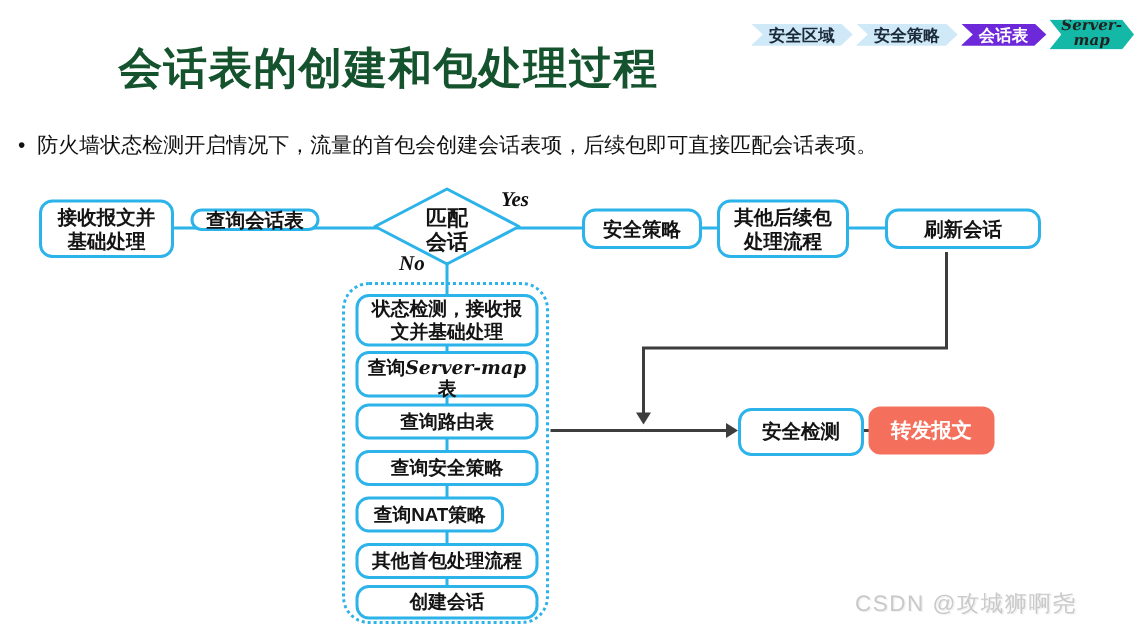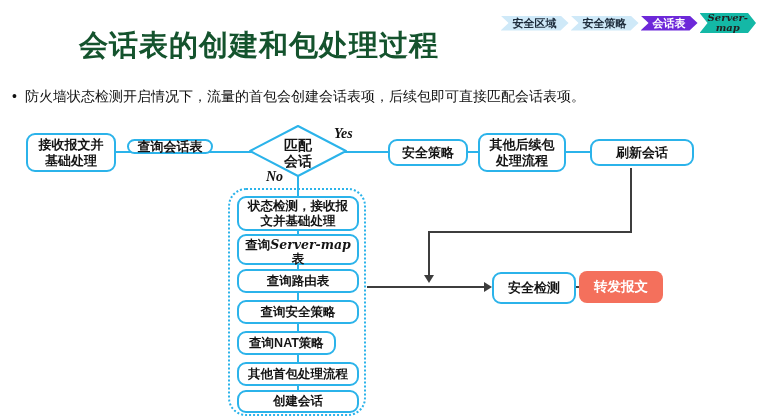--- a/index.html
+++ b/index.html
@@ -105,13 +105,14 @@
   <div class="node small" style="left:237px;top:234px;width:122px;height:31px;padding:0 2px;display:block;line-height:14px;padding-top:2px;box-sizing:border-box;"><span>查询</span><span class="hand">Server-map</span><span>表</span></div>
   <div class="node small" style="left:237px;top:269px;width:122px;height:24px;">查询路由表</div>
   <div class="node small" style="left:237px;top:300px;width:122px;height:24px;">查询安全策略</div>
   <div class="node small" style="left:237px;top:331px;width:99px;height:24px;">查询NAT策略</div>
   <div class="node small" style="left:237px;top:362px;width:122px;height:24px;">其他首包处理流程</div>
   <div class="node small" style="left:237px;top:390px;width:122px;height:23px;">创建会话</div>
 
   <div class="node" style="left:492px;top:272px;width:84px;height:32px;">安全检测</div>
   <div class="node red" style="left:579px;top:271px;width:84px;height:32px;">转发报文</div>
 
+  <div id="watermark">CSDN @攻城狮啊尧</div>
 </div>
 
 </body></html>

